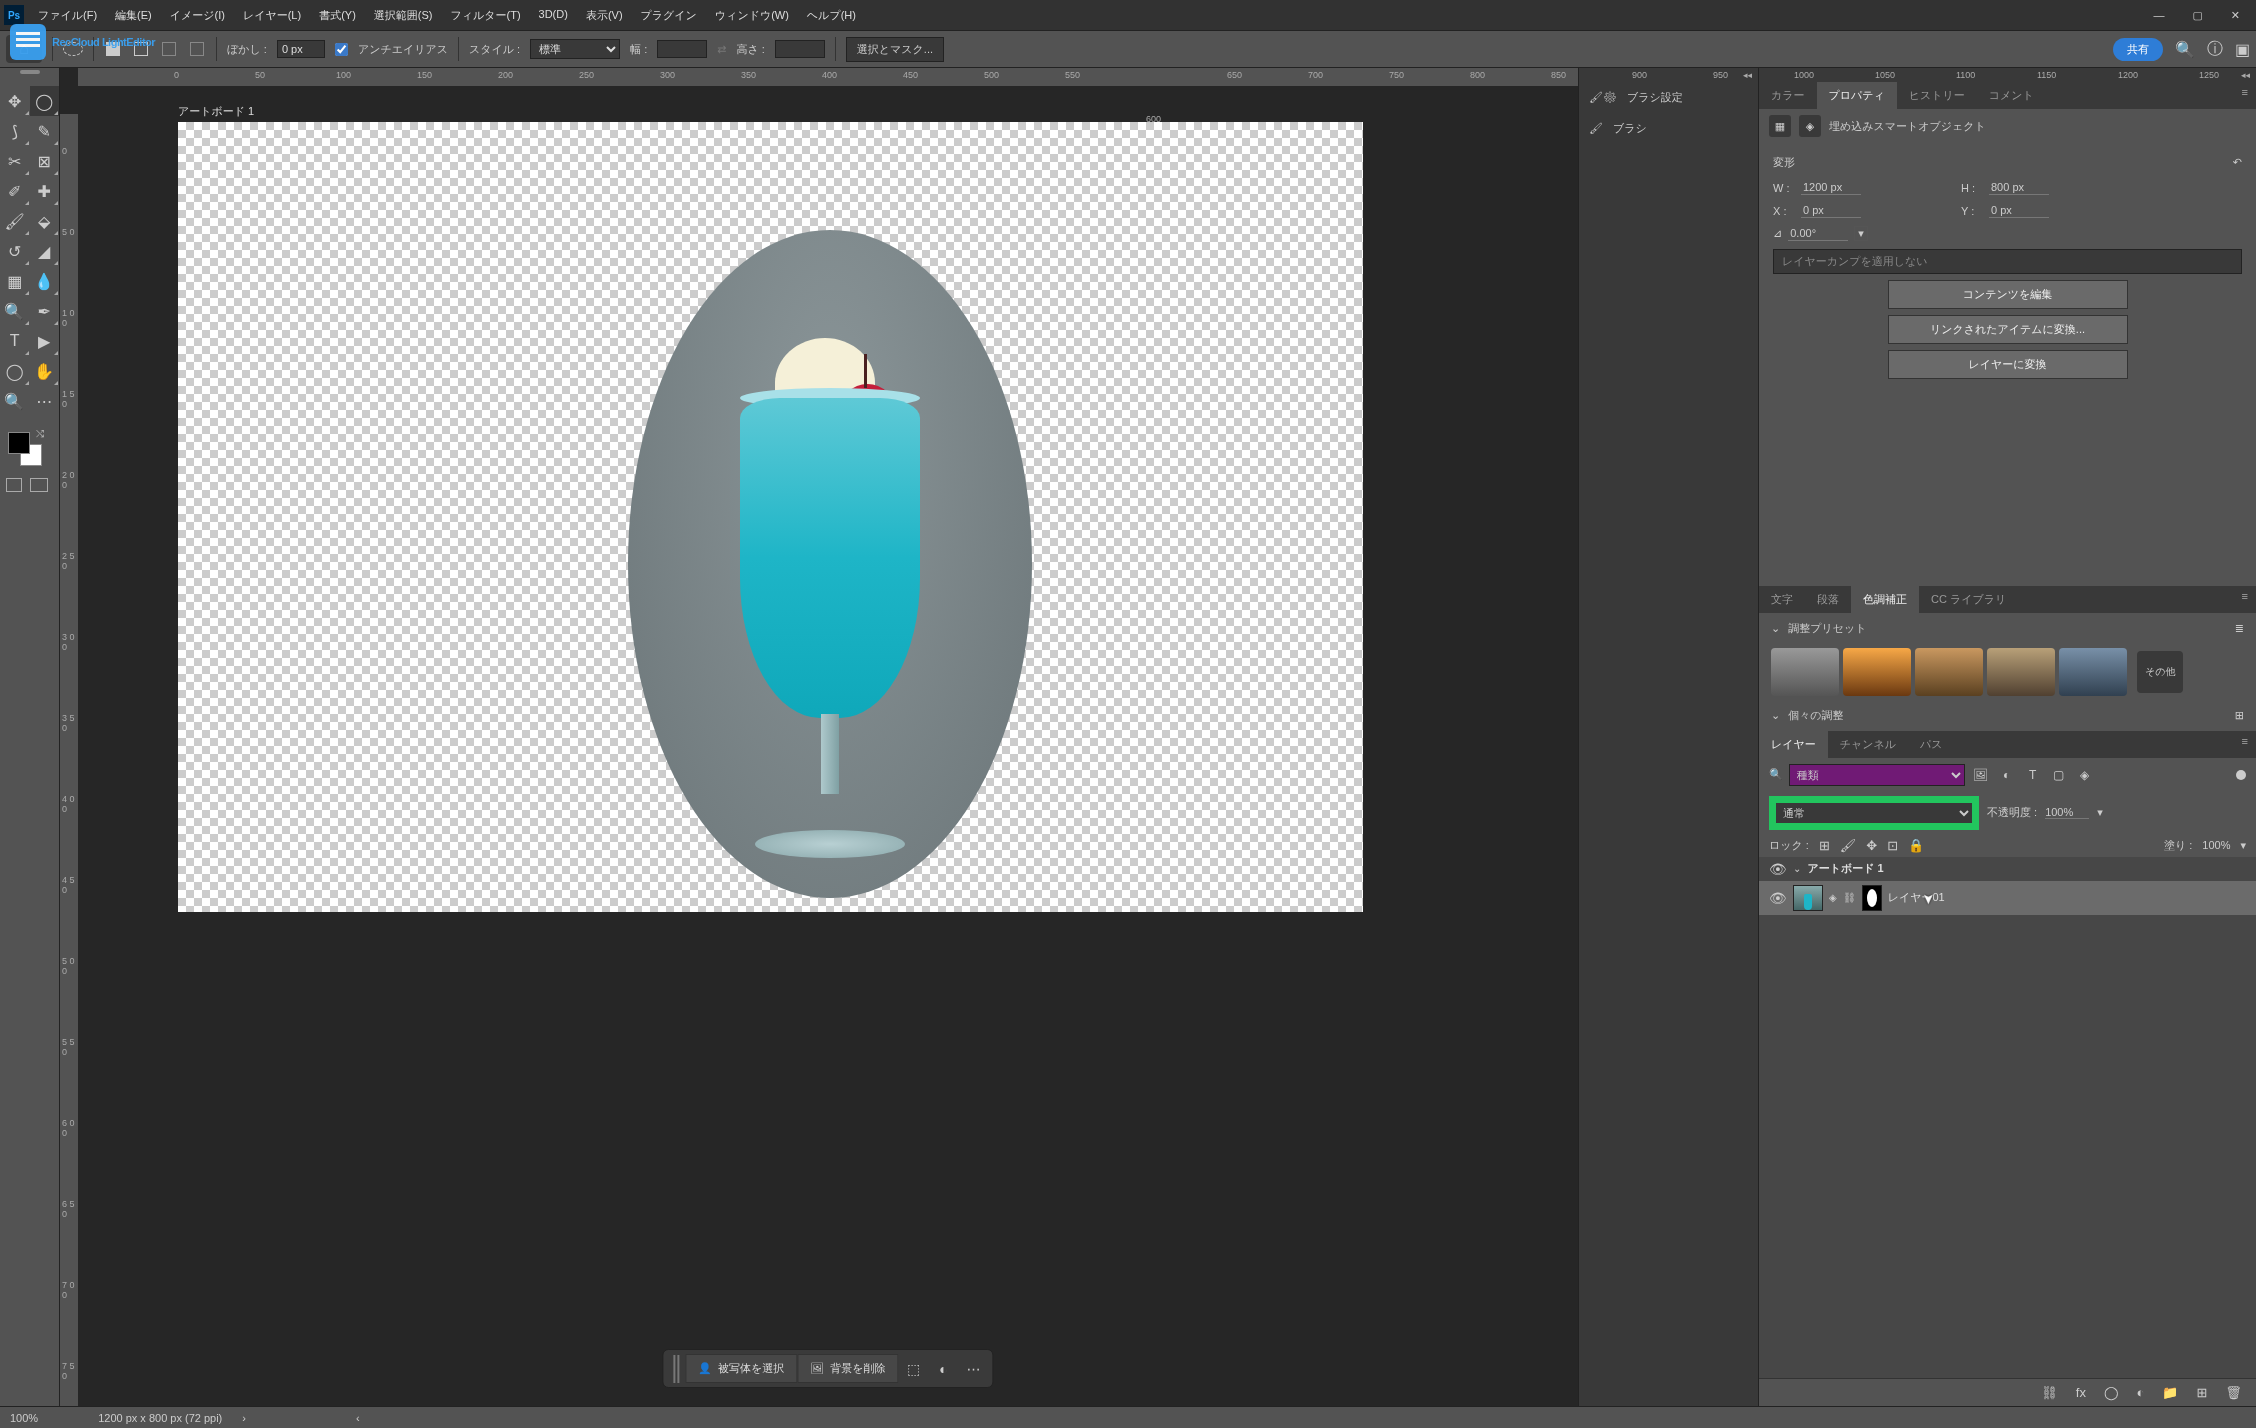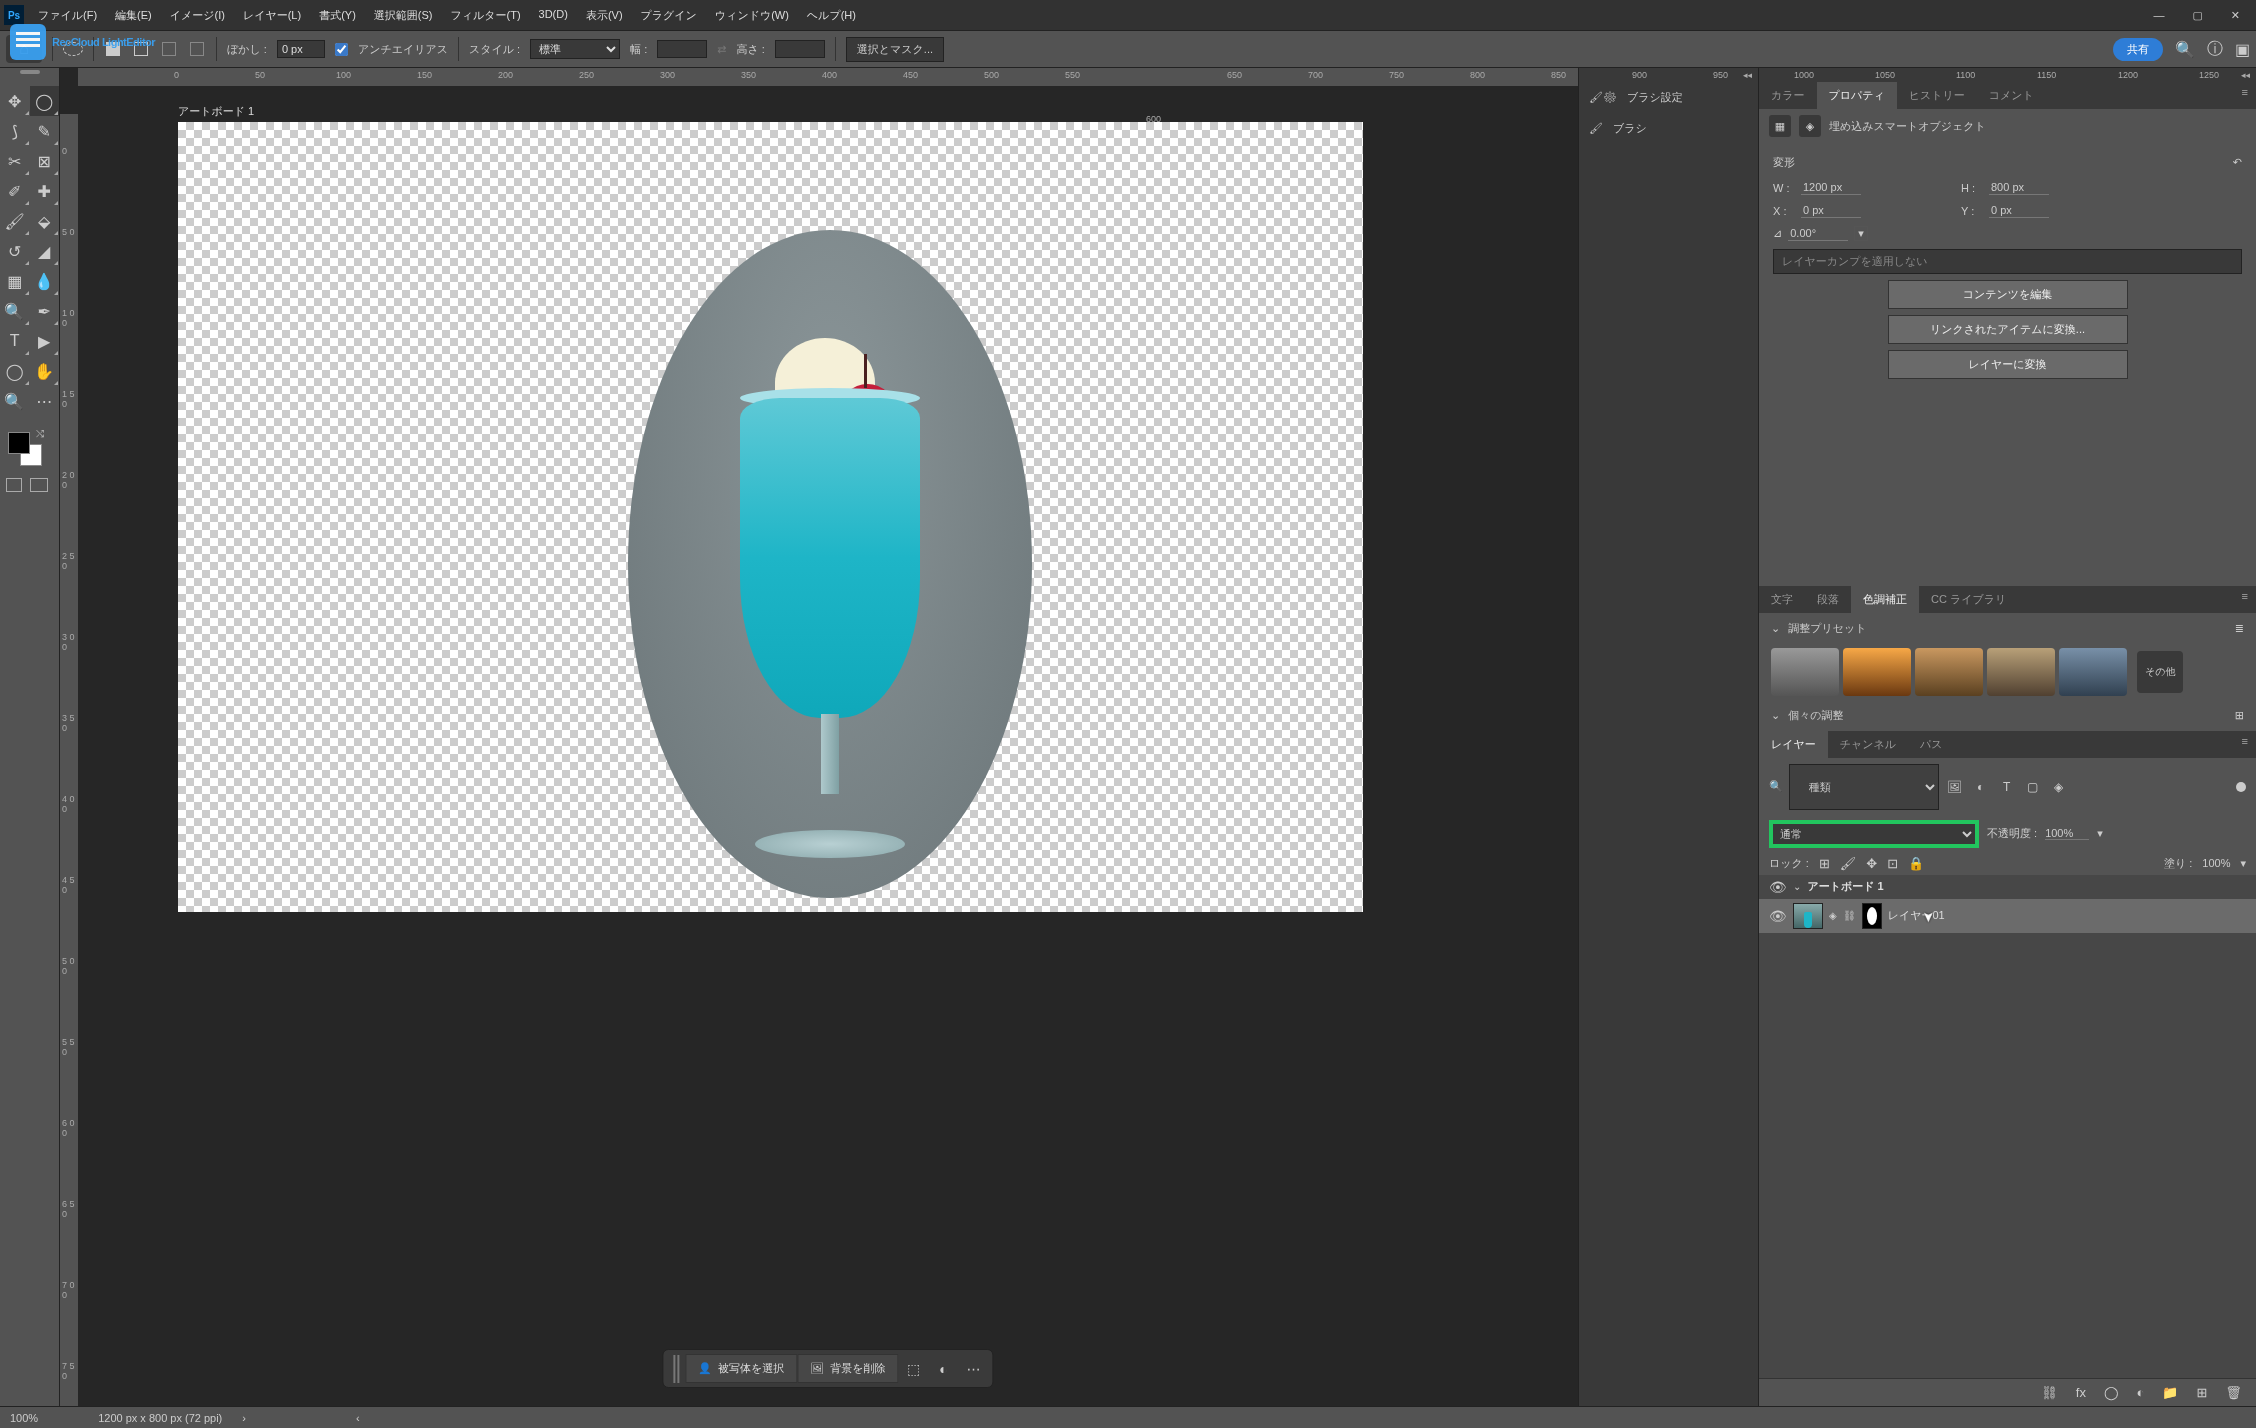--- a/index.html
+++ b/index.html
@@ -91,25 +91,25 @@
 .presets { display: flex; gap: 4px; padding: 4px 12px; align-items: center; }
 .preset { width: 68px; height: 48px; border-radius: 4px; }
 .preset.p1 { background: linear-gradient(#999,#555); }
 .preset.p2 { background: linear-gradient(#f7a847,#6a3810); }
 .preset.p3 { background: linear-gradient(#c99860,#5a4020); }
 .preset.p4 { background: linear-gradient(#b8a078,#504030); }
 .preset.p5 { background: linear-gradient(#7890a8,#304050); }
 .preset-more { margin-left: 6px; background: #393939; padding: 14px 8px; border-radius: 4px; font-size: 10px; }
 .layers { flex: 1; display: flex; flex-direction: column; }
 .lfilter { display: flex; align-items: center; gap: 6px; padding: 6px 10px; }
-.lfilter select { background: #404040; border: 1px solid #222; color: #ccc; padding: 15px; width: 150px; }
+.lfilter select { background: #701a75; border: 1px solid #222; color: #ccc; padding: 3px; width: 176px; }
 .lfilter .fic { width: 20px; height: 18px; display: flex; align-items: center; justify-content: center; color: #ccc; font-size: 12px; }
 .lfilter .dot { margin-left: auto; width: 10px; height: 10px; background: #ccc; border-radius: 50%; }
 .lblend { display: flex; align-items: center; gap: 8px; padding: 4px 10px; }
-.lblend select { background: #393939; border: 4px solid #22c55e; color: #ccc; padding: 3px; width: 210px; }
+.lblend select { background: #393939; border: 7px solid #22c55e; color: #ccc; padding: 3px; width: 210px; }
 .lblend label { color: #ccc; }
 .lblend .pct { background: transparent; border: none; border-bottom: 1px solid #777; color: #ccc; width: 44px; }
 .llock { display: flex; align-items: center; gap: 10px; padding: 4px 10px; }
 .llock .lic { font-size: 13px; color: #ccc; }
 .llock .spacer { flex: 1; }
 .ltree { flex: 1; background: #474747; }
 .lrow { display: flex; align-items: center; gap: 6px; padding: 4px 10px; }
 .lrow.sel { background: #6b6b6b; }
 .lrow .eye { width: 18px; font-size: 14px; }
 .lrow .chev { font-size: 10px; }

